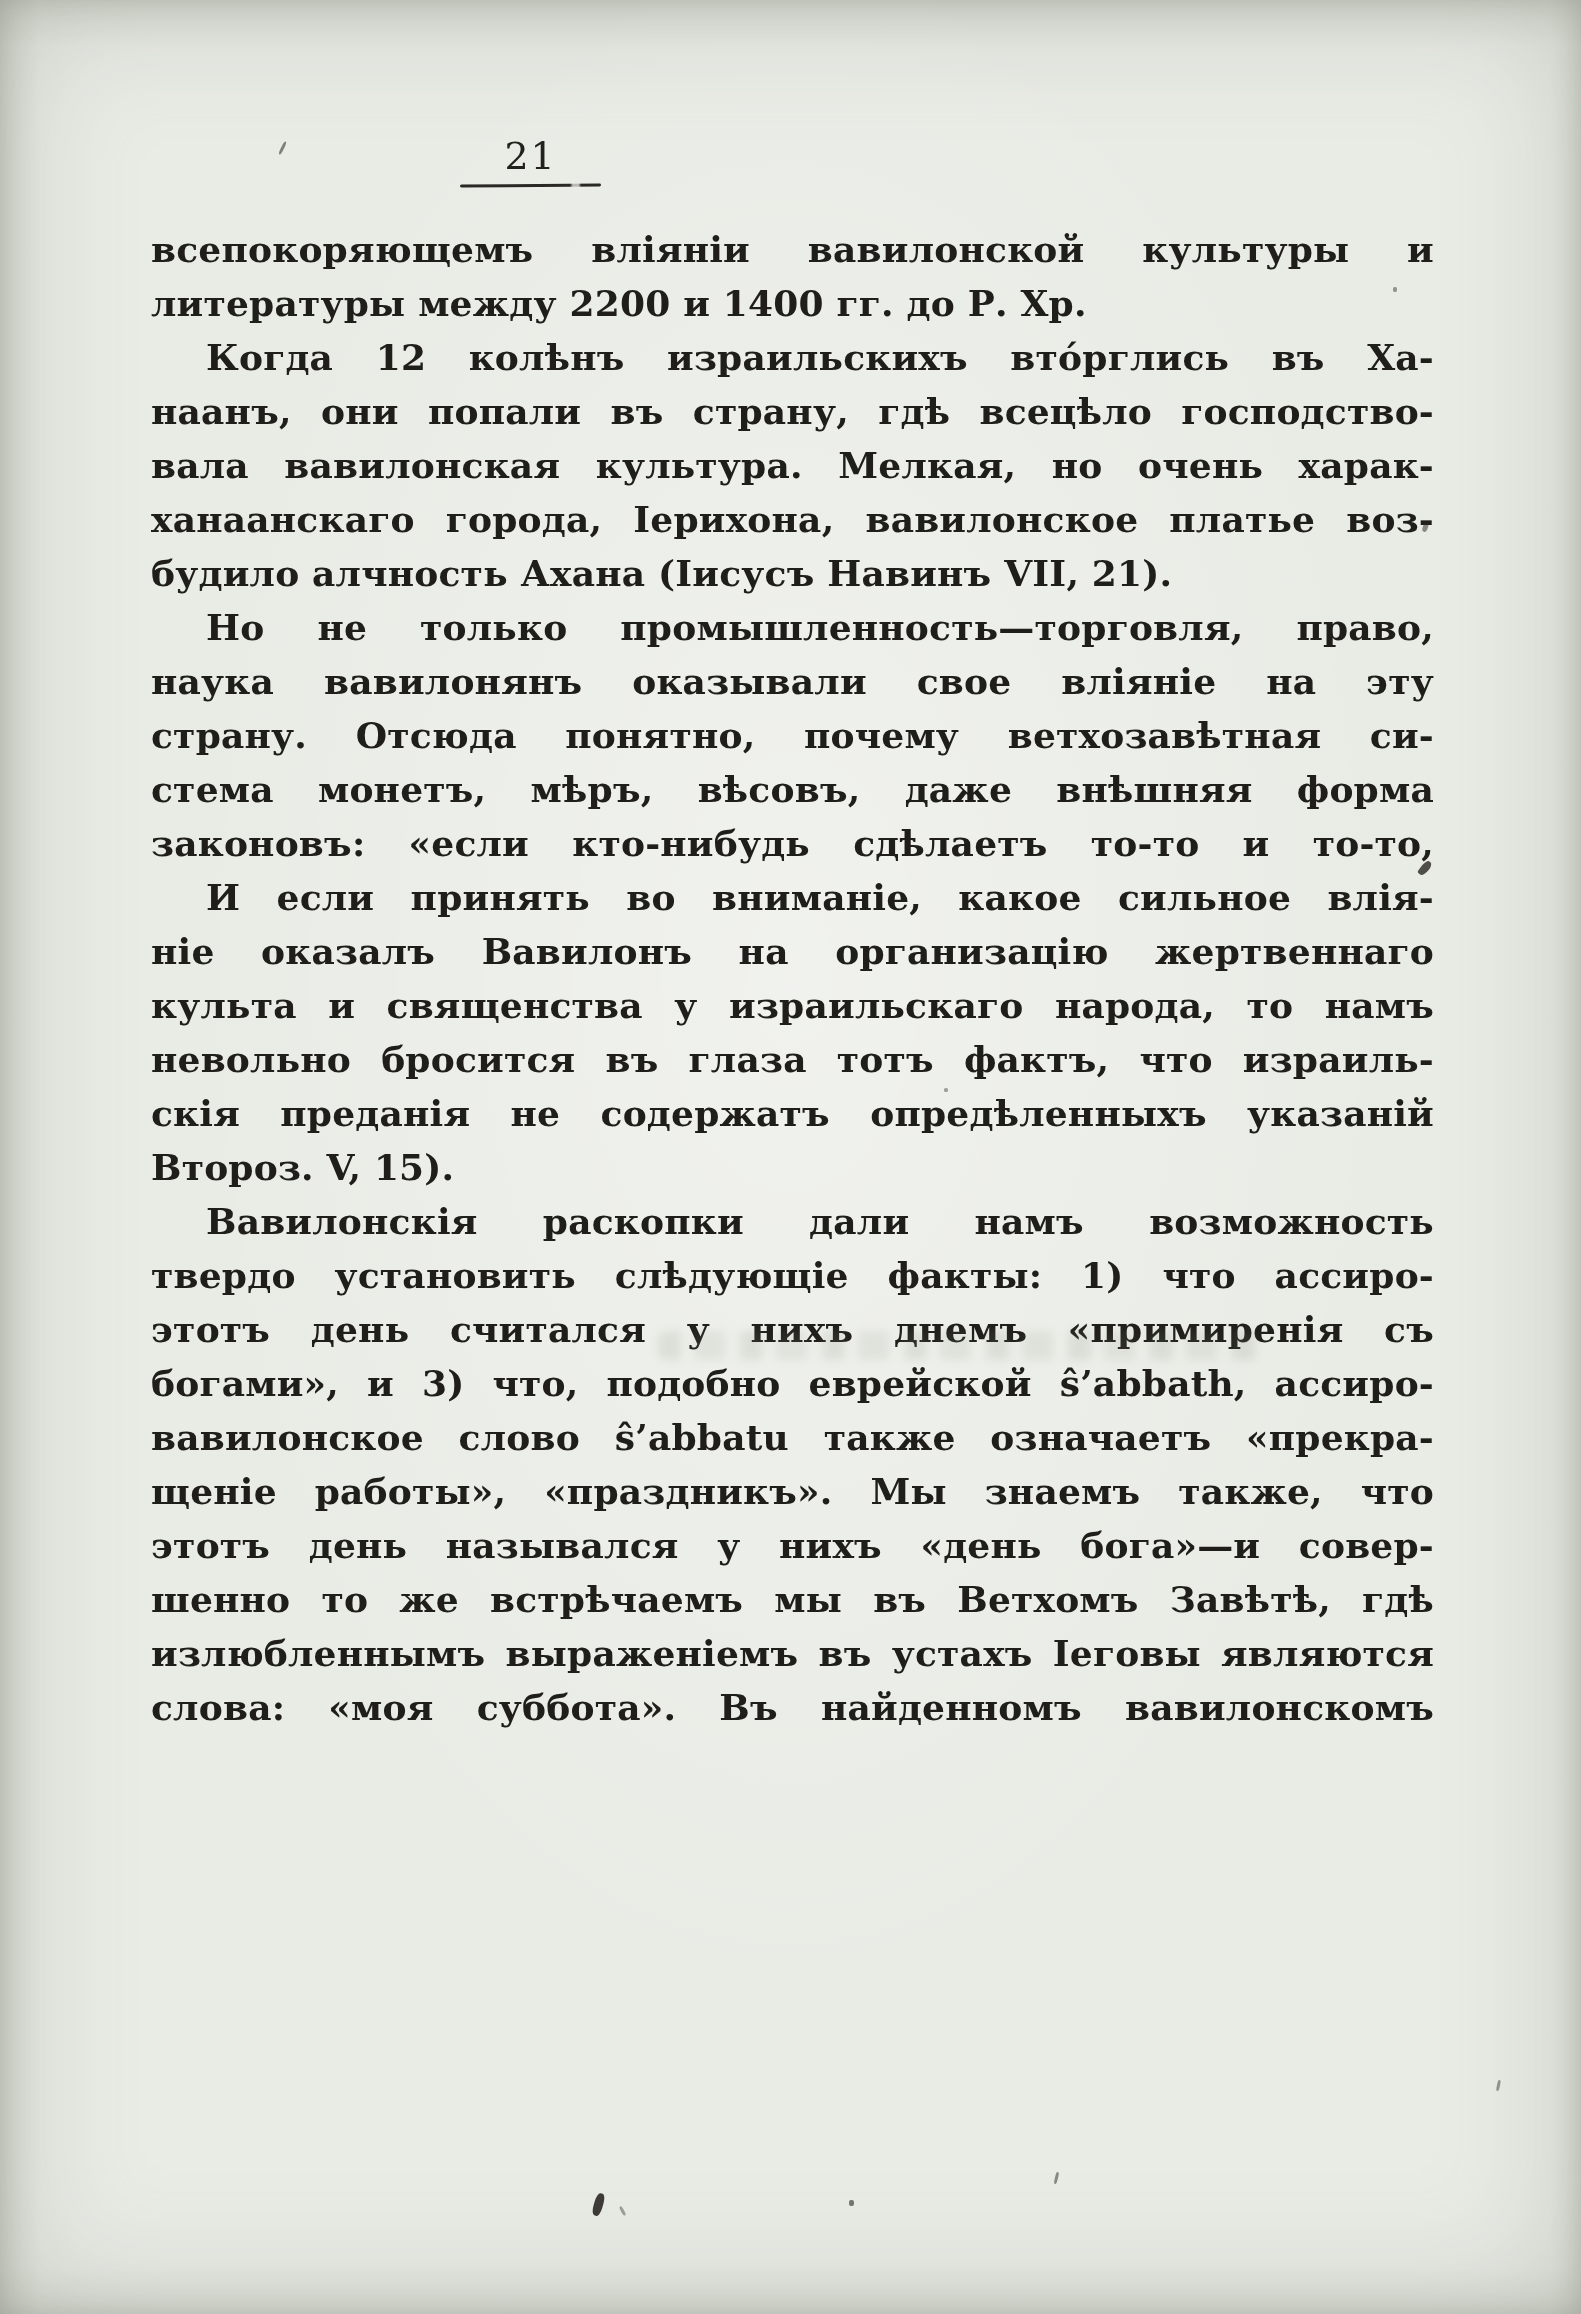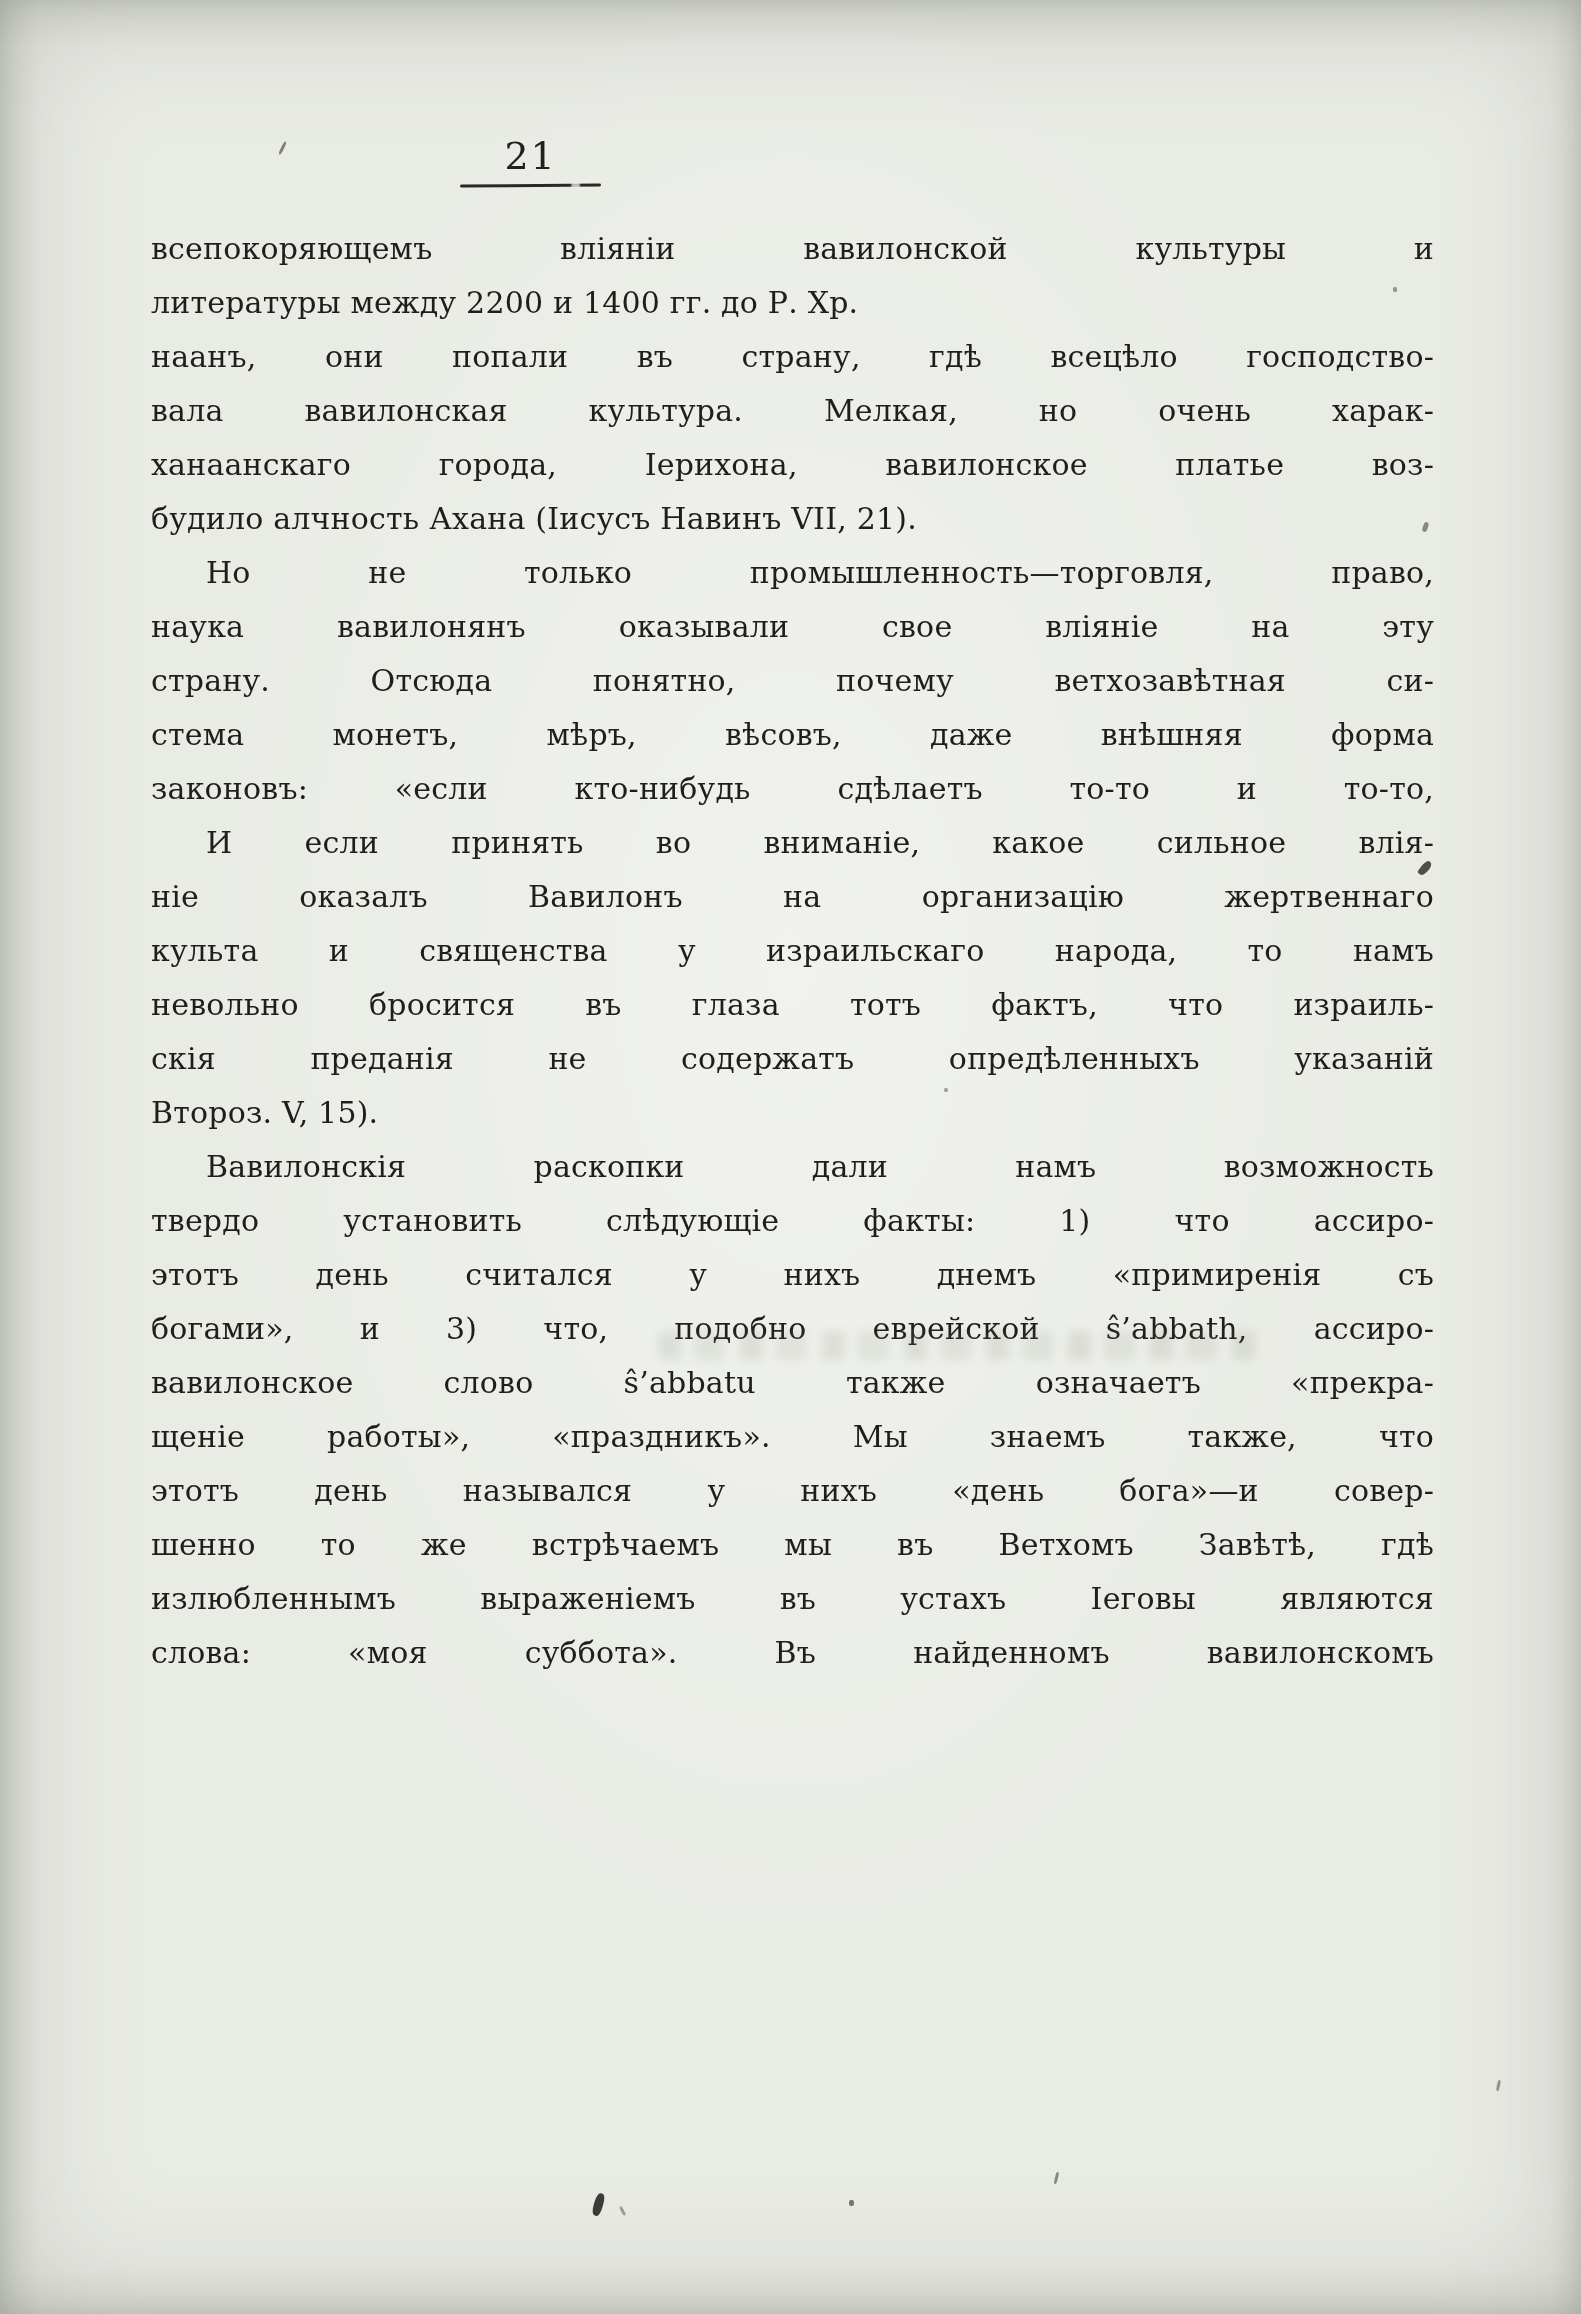--- a/index.html
+++ b/index.html
@@ -44,23 +44,24 @@
     background: linear-gradient(90deg, #2a2724 0 78%, rgba(42,39,36,0.25) 80% 84%, #2a2724 86% 100%);
     transform: rotate(-0.5deg);
     border-radius: 1.9px;
   }
   
   .text-block {
     position: absolute;
     left: 151px;
     top: 222px;
     width: 1283px;
-    font-size: 30px;
+    font-size: 36px;
     line-height: 54px;
     letter-spacing: 0.2px;
+    font-weight: bold;
   }
   .line {
     text-align: justify;
     text-align-last: justify;
     white-space: normal;
   }
   .line.indent { text-indent: 55px; }
   .line.end { text-align-last: left; }
   
   .bleed-ghost {
@@ -89,20 +90,21 @@
 <div class="page">
 
   <div class="page-number-wrap">
     <div class="num">21</div>
     <div class="pn-underline"></div>
   </div>
 
   <div class="text-block">
       <div class="line">всепокоряющемъ вліяніи вавилонской культуры и</div>
       <div class="line end">литературы между 2200 и 1400 гг. до Р. Хр.</div>
+      <div class="line indent">Когда 12 колѣнъ израильскихъ вто́рглись въ Ха-</div>
       <div class="line">наанъ, они попали въ страну, гдѣ всецѣло господство-</div>
       <div class="line">вала вавилонская культура. Мелкая, но очень харак-</div>
       <div class="line">ханаанскаго города, Іерихона, вавилонское платье воз-</div>
       <div class="line end">будило алчность Ахана (Іисусъ Навинъ VII, 21).</div>
       <div class="line indent">Но не только промышленность—торговля, право,</div>
       <div class="line">наука вавилонянъ оказывали свое вліяніе на эту</div>
       <div class="line">страну. Отсюда понятно, почему ветхозавѣтная си-</div>
       <div class="line">стема монетъ, мѣръ, вѣсовъ, даже внѣшняя форма</div>
       <div class="line">законовъ: «если кто-нибудь сдѣлаетъ то-то и то-то,</div>
       <div class="line indent">И если принять во вниманіе, какое сильное влія-</div>

